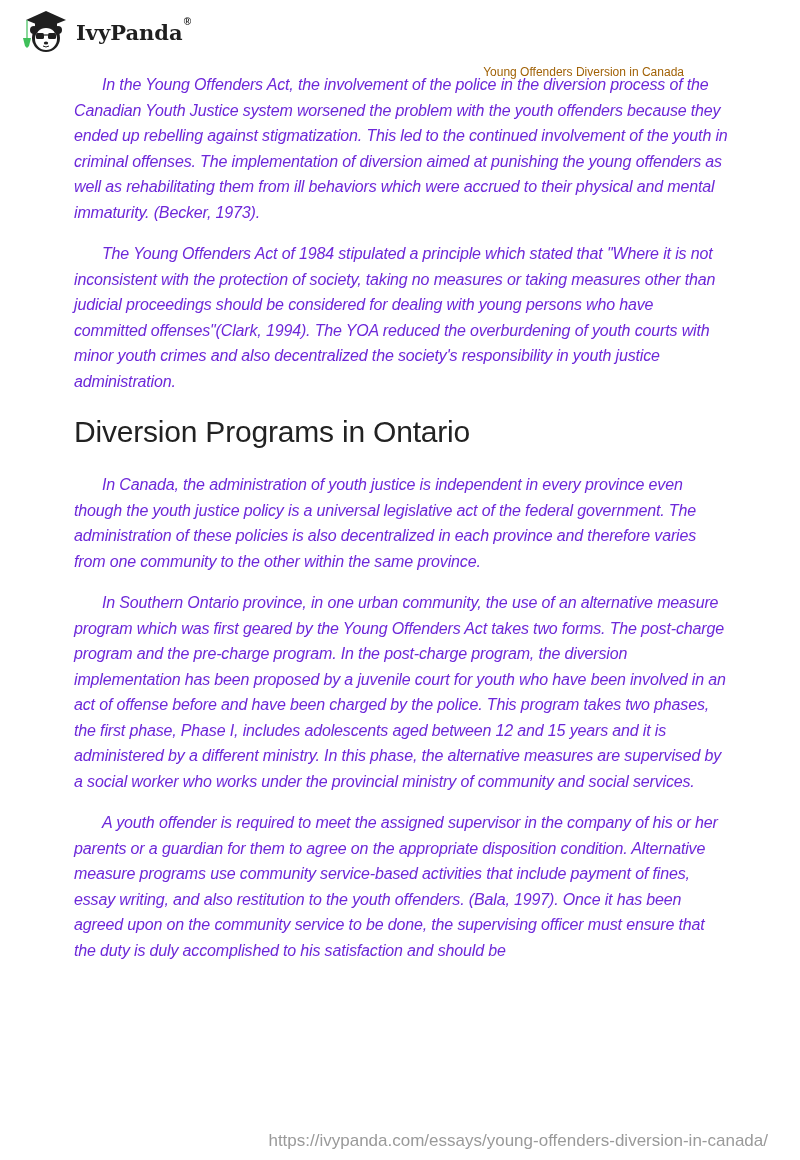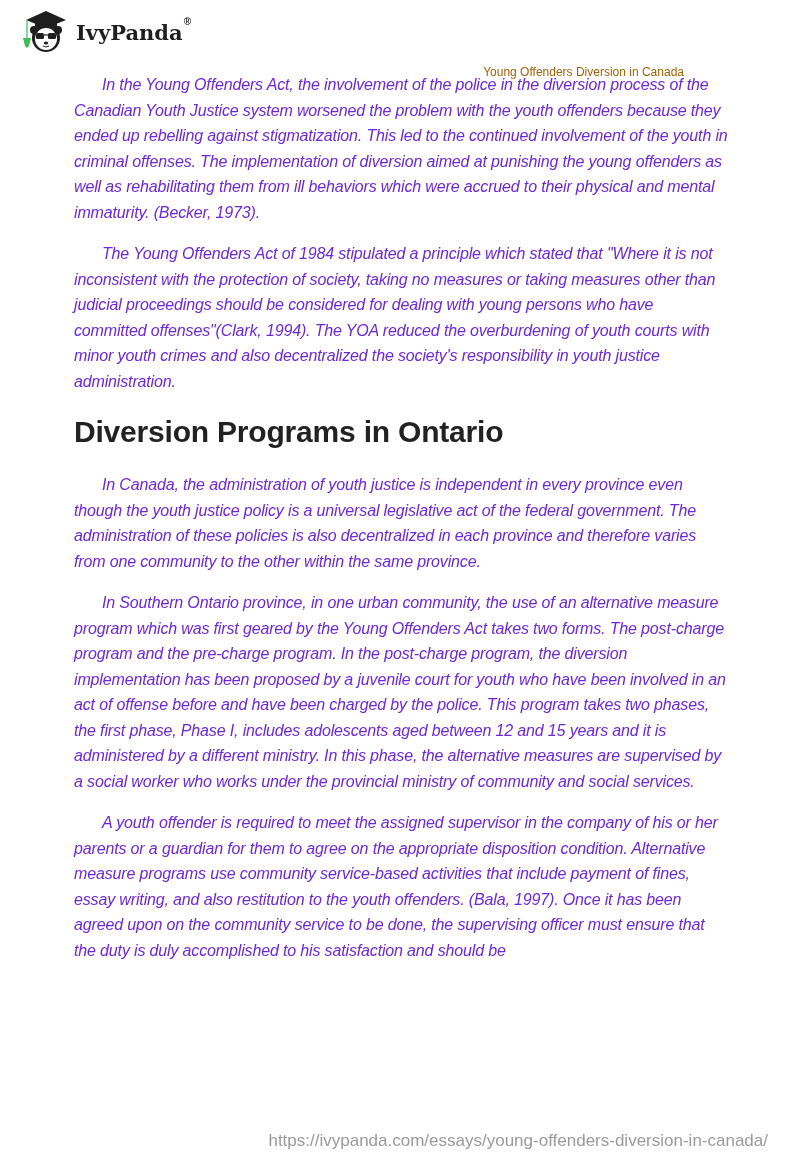--- a/index.html
+++ b/index.html
@@ -72,21 +72,21 @@
       margin: 0 0 16px 0;
       font-size: 16px;
       line-height: 25.5px;
       text-indent: 28px;
       color: #6d28d9;
       letter-spacing: -0.15px;
       font-style: italic;
     }
     .content h2 {
       font-size: 30px;
-      font-weight: bold;
+      font-weight: normal;
       margin: 20px 0 22px 0;
       color: #222222;
       line-height: 36px;
       letter-spacing: -0.2px;
     }
     .footer-url {
       position: absolute;
       right: 32px;
       top: 1131px;
       font-size: 17px;

